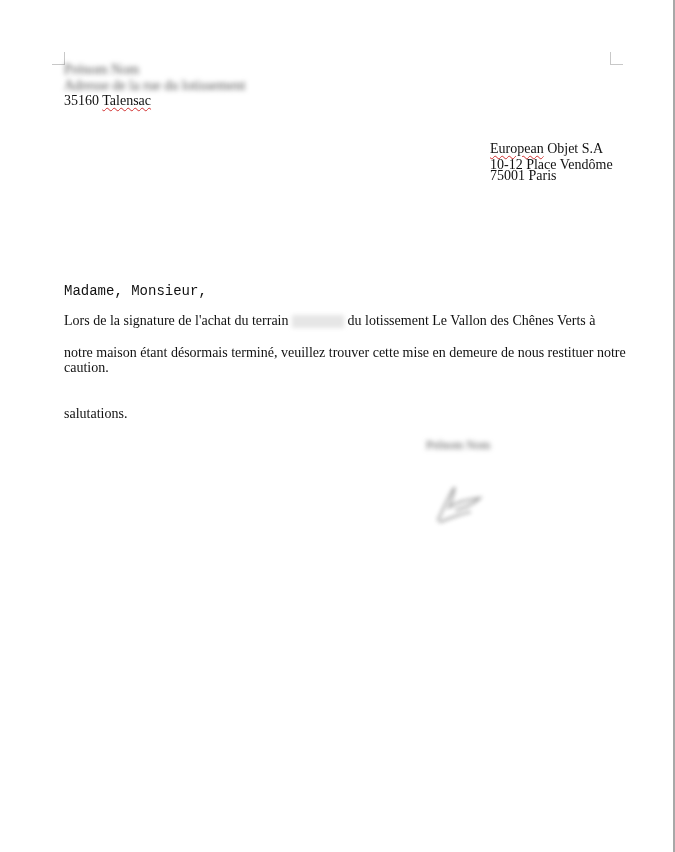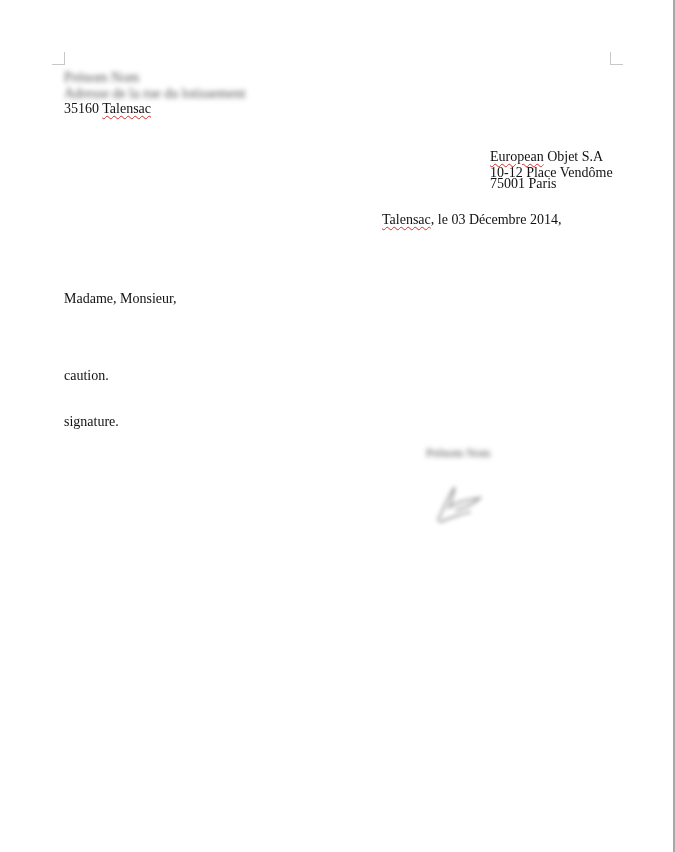--- a/index.html
+++ b/index.html
@@ -42,21 +42,20 @@
     }
     .corner.tr {
       left: 610px; top: 52px;
       border-left: 1px solid #c8c8c8;
       border-bottom: 1px solid #c8c8c8;
     }
     .line {
       position: absolute;
       white-space: nowrap;
       line-height: 16px;
-      margin-top: 8px;
     }
     .blur {
       display: inline-block;
       filter: blur(2.5px);
       color: #555;
     }
     .blur-box {
       display: inline-block;
       background: #e6e6e6;
       filter: blur(2px);
@@ -101,30 +100,31 @@
   <div class="line" style="left:64px; top:93px;">
     <span>35160 </span><span class="spell">Talensac</span>
   </div>
 
   <div class="line" style="left:490px; top:141px;">
     <span class="spell">European</span><span> Objet S.A</span>
   </div>
   <div class="line" style="left:490px; top:157px;"> 10-12 Place Vendôme</div>
   <div class="line" style="left:490px; top:168px;">75001 Paris</div>
 
-  <div class="line" style="left:382px; top:204px;">
-    <span class="spell">Talensac</span><span>, le 03 Décembre 2014,</span>
-  </div>
 
 
-  <div class="line" style="left:64px; top:283px;">Madame, Monsieur,</div>
+  <div class="line" style="left:64px; top:283px;font-family:Liberation Mono, monospace;">Madame, Monsieur,</div>
 
+  <div class="line" style="left:64px; top:313px;">
+    <span>Lors de la signature de l'achat du terrain </span><span class="blur-box" style="width:52px; height:13px;"></span><span> du lotissement  Le Vallon des Chênes Verts à</span>
+  </div>
+  <div class="line" style="left:64px; top:345px;">notre maison étant désormais terminé, veuillez trouver cette mise en demeure de nous restituer notre</div>
   <div class="line" style="left:64px; top:360px;">caution.</div>
 
-  <div class="line" style="left:64px; top:406px;">signature.</div>
+  <div class="line" style="left:64px; top:406px;">salutations.</div>
 
   <div class="line" style="left:426px; top:437px; font-size:12px;">
     <span class="blur">Prénom Nom</span>
   </div>
 
   <svg class="signature" viewBox="0 0 60 50">
     <path d="M8 42 C 14 30, 18 18, 24 10 C 26 8, 22 20, 20 28 M18 30 C 26 24, 36 22, 50 20 C 44 26, 34 30, 26 32 M10 44 C 20 40, 30 36, 40 34" fill="none" stroke="#555" stroke-width="2" stroke-linecap="round"></path>
   </svg>
 
 </div>

